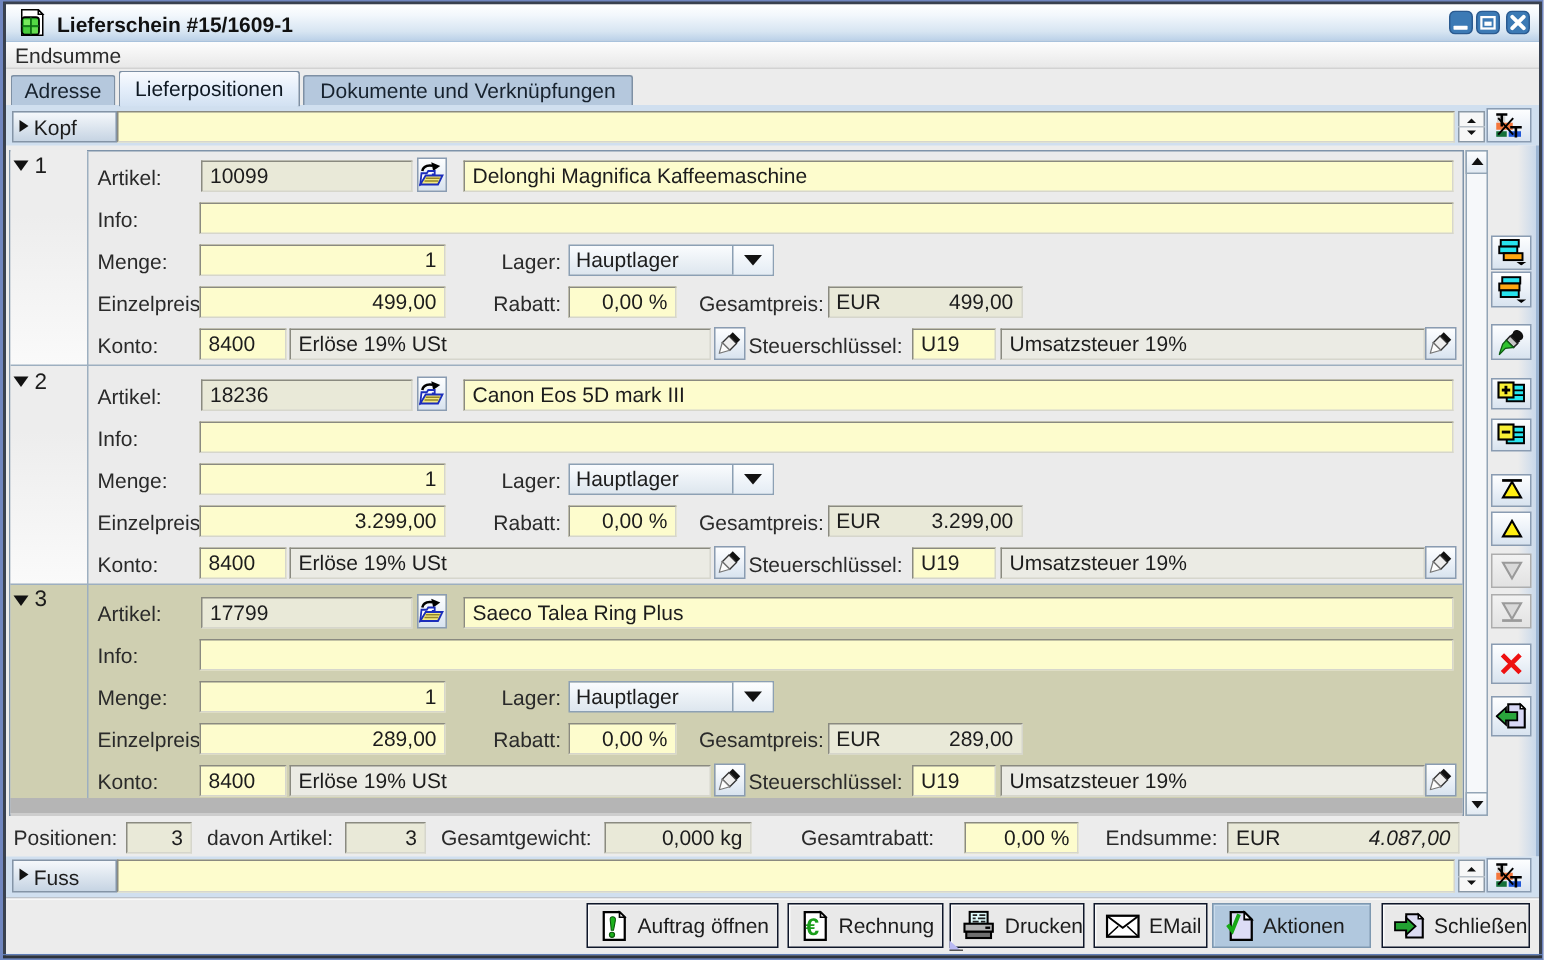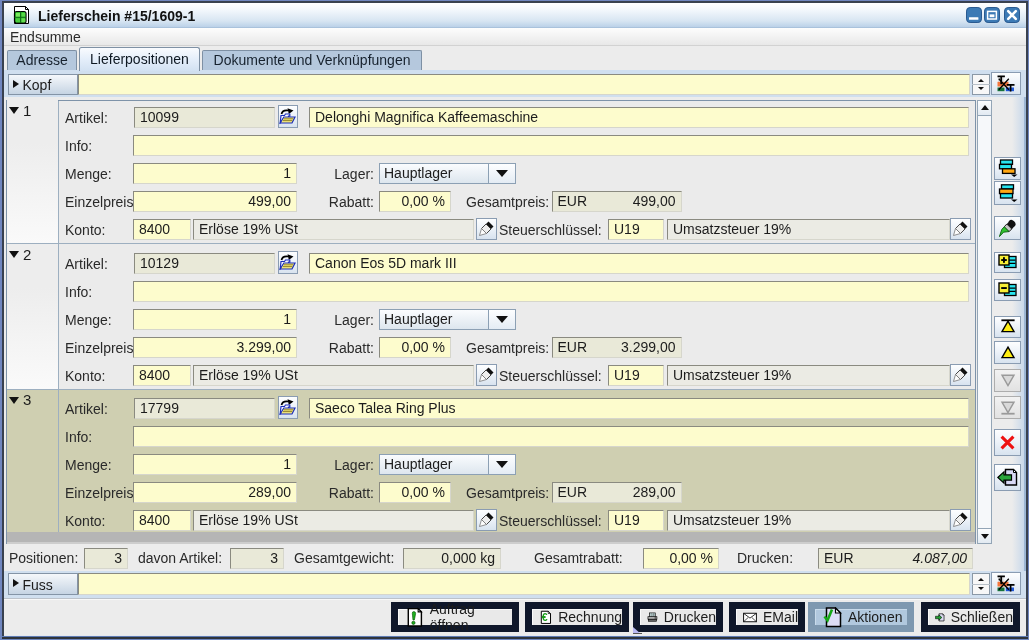--- a/index.html
+++ b/index.html
@@ -12,21 +12,21 @@
 .ro  { background:#e9e9d8; }
 .desc{ background:#ebebe4; }
 .rt  { text-align:right; }
 .ibtn{ position:absolute; display:flex; align-items:center; justify-content:center;
   background:linear-gradient(180deg,#fdfeff 0%,#eef3f9 45%,#d8e3ef 100%);
   border:1px solid #8a9cb2; }
 .ibtn.dis { background:linear-gradient(180deg,#f2f2f2,#e2e2e2); border-color:#adadad; }
 .tri-r { width:0; height:0; border-left:7px solid #111; border-top:4.5px solid transparent; border-bottom:4.5px solid transparent; position:absolute; }
 .tri-d { width:0; height:0; border-top:6px solid #111; border-left:5px solid transparent; border-right:5px solid transparent; position:absolute; }
 .btn { position:absolute; height:30px; display:flex; align-items:center;
-  background:#e9e9e9; border:7px solid #0f172a; box-shadow:inset 1px 1px 0 #fafafa; }
+  background:#e9e9e9; border:1px solid #0f172a; box-shadow:inset 1px 1px 0 #fafafa; }
 .btn span { margin-left:6px; }
 .btn svg { margin-left:7px; }
 </style></head><body>
 <div class="a" style="left:2px;top:1px;width:1025.5px;height:637.5px;background:#39414f;"></div>
 <div class="a" style="left:3.5px;top:3px;width:1022px;height:633.5px;background:#ececec;"></div>
 
 <div class="a" style="left:3.5px;top:3px;width:1022px;height:24.5px;
  background:linear-gradient(180deg,#ffffff 0%,#f2f7fc 30%,#d7e5f2 75%,#bbd1e8 100%);
  border-bottom:1px solid #a9c2dc;"></div>
 <div class="a" style="left:12px;top:6px;"><svg width="19" height="19" viewBox="0 0 19 19">
@@ -146,21 +146,21 @@
 <polygon points="2.5,7.5 7.5,12.5 0.5,14.5" fill="#fdfdfd" stroke="#777" stroke-width="0.8"></polygon>
 </svg>
   </div>
 
 <div class="a" style="left:7px;top:244.0px;width:50.5px;height:145.0px;background:linear-gradient(180deg,#ededed 30%,#fafafa 100%);"></div>
 <div class="tri-d" style="left:9px;top:251.0px;border-top-width:7px;border-left-width:5.5px;border-right-width:5.5px;"></div>
 <div class="a" style="left:23px;top:245.5px;font-size:15px;">2</div>
 <div class="a" style="left:7px;top:243.0px;width:968px;height:1px;background:#9dafc0;"></div>
 
 <div class="lbl" style="left:65px;top:254.0px;">Artikel:</div>
-<div class="ent ro" style="left:134px;top:252.5px;width:141px;">10129</div>
+<div class="ent ro" style="left:134px;top:252.5px;width:141px;">18236</div>
 <div class="ibtn" style="left:277.5px;top:250.5px;width:20px;height:23px;">
     <svg width="17" height="18" viewBox="0 0 17 18">
 <path d="M2.5 7 Q3.5 2.5 9.5 3.5" fill="none" stroke="#000" stroke-width="1.7"></path>
 <path d="M8.5 1.2 L14.5 3.6 L9.8 7 Z" fill="#000"></path>
 <path d="M1.2 16 L2 8.5 L5.5 8.5 L6.5 7 L10.8 7 L10.8 9.2 L9.5 9.2 L9.5 10 Z" fill="#fff" stroke="#1b2dbb" stroke-width="1.2"></path>
 <path d="M1.2 16 L4.8 10 L16 10 L13 16 Z" fill="#f3e97f" stroke="#1b2dbb" stroke-width="1.2"></path>
 <path d="M4.8 11.8 H14.2 M4 13.6 H13.2" stroke="#94852a" stroke-width="1"></path>
 </svg>
   </div>
 <div class="ent" style="left:309px;top:252.5px;width:660px;">Canon Eos 5D mark III</div>
@@ -344,21 +344,21 @@
 <div class="a" style="left:1023.5px;top:97px;width:2px;height:474px;background:#9db6d4;"></div>
 
 <div class="lbl" style="left:9px;top:548px;">Positionen:</div>
 <div class="ent ro rt" style="left:84px;top:547.5px;width:44px;">3</div>
 <div class="lbl" style="left:138px;top:548px;">davon Artikel:</div>
 <div class="ent ro rt" style="left:230px;top:547.5px;width:54px;">3</div>
 <div class="lbl" style="left:294px;top:548px;">Gesamtgewicht:</div>
 <div class="ent ro rt" style="left:403px;top:547.5px;width:98px;">0,000&nbsp;kg</div>
 <div class="lbl" style="left:534px;top:548px;">Gesamtrabatt:</div>
 <div class="ent rt" style="left:643px;top:547.5px;width:76px;">0,00&nbsp;%</div>
-<div class="lbl" style="left:737px;top:548px;">Drucken:</div>
+<div class="lbl" style="left:737px;top:548px;">Endsumme:</div>
 <div class="ent ro" style="left:818px;top:547.5px;width:155px;">EUR<span style="float:right;font-style:italic;">4.087,00</span></div>
 
 <div class="a" style="left:3.5px;top:571px;width:1022px;height:26.5px;background:#d0dfef;"></div>
 <div class="a" style="left:8px;top:573px;width:70px;height:22px;
  background:linear-gradient(180deg,#f5f8fb,#c6d4e3);border:1px solid #8494a6;"></div>
 <div class="tri-r" style="left:13px;top:579px;border-left-width:6px;"></div>
 <div class="a" style="left:22.5px;top:576.5px;">Fuss</div>
 <div class="ent" style="left:78px;top:573px;width:892px;height:22px;"></div>
 
 <div class="a" style="left:972px;top:573px;width:18px;height:22px;background:#f7f7f7;

